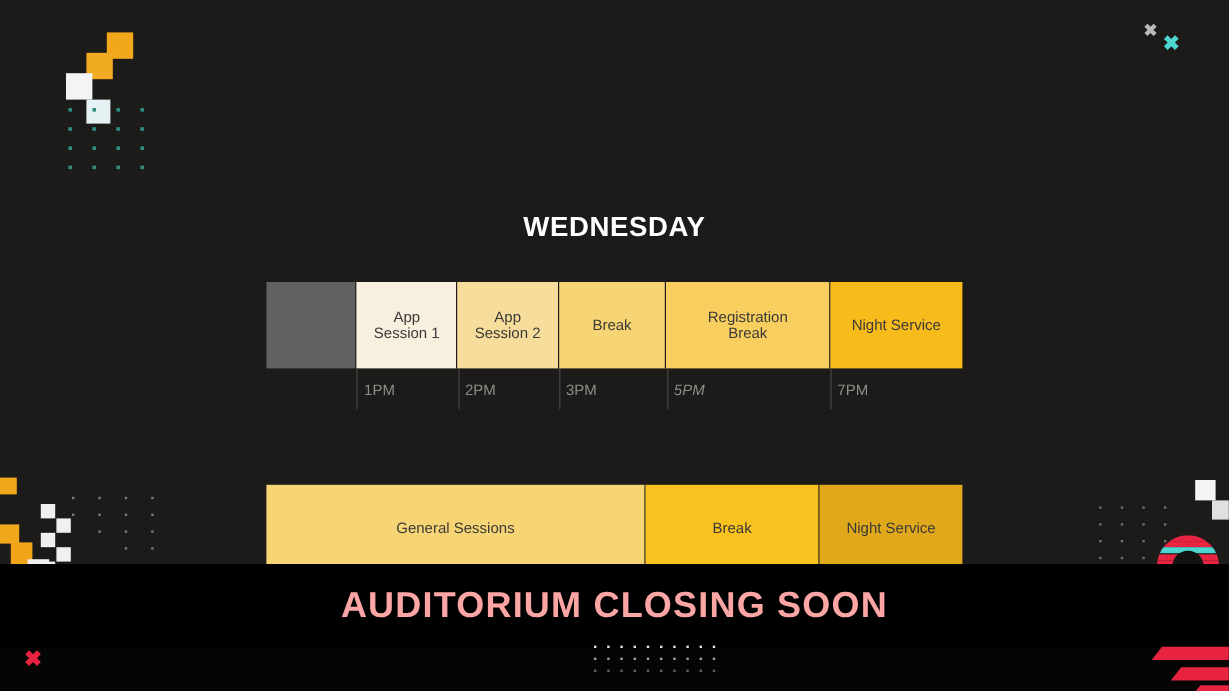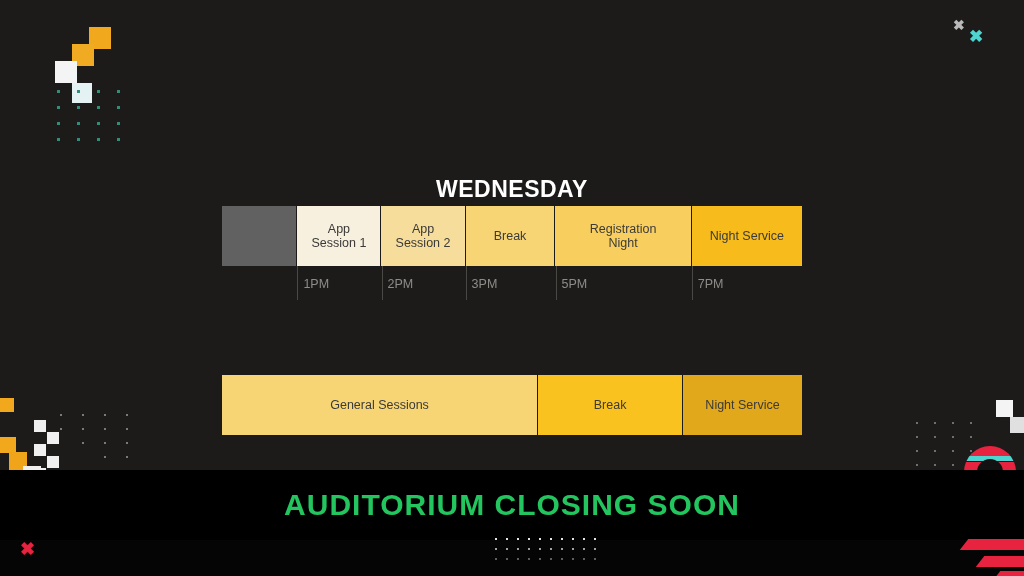--- a/index.html
+++ b/index.html
@@ -41,23 +41,23 @@
   }
   .day-date {
     text-align:center;
     color:#9a9a9a;
     font-size:14px;
     margin-top:5px;
     letter-spacing:0.3px;
   }
   .bar {
     position:relative;
-    margin:3px auto 0;
+    margin:32px auto 0;
     width:580px;
-    height:60px;
+    height:72px;
     display:flex;
   }
   .seg {
     display:flex;
     align-items:center;
     justify-content:center;
     text-align:center;
     font-size:12.5px;
     line-height:1.15;
     color:#3b3a38;
@@ -94,21 +94,21 @@
     left:0; bottom:36px;
     width:100%;
     height:70px;
     background:#000000;
     display:flex;
     align-items:center;
     justify-content:center;
     z-index:40;
   }
   #banner-text {
-    color:#22c55e;
+    color:#fca5a5;
     font-weight:bold;
     font-size:30px;
     letter-spacing:1px;
   }
   #bottom-strip {
     position:absolute;
     left:0; bottom:0;
     width:100%; height:36px;
     background:#050505;
     z-index:39;
@@ -187,32 +187,32 @@
   <div class="day-block" style="top:176px;">
     <div class="day-name">WEDNESDAY</div>
     <div class="bar" id="bar-0">
         <div class="seg blank" style="width: 13%; background: rgb(98, 97, 97);"></div>
         <div class="seg" style="width: 14.5%; background: rgb(247, 240, 222);">App
 Session 1</div>
         <div class="seg" style="width: 14.5%; background: rgb(246, 221, 155);">App
 Session 2</div>
         <div class="seg" style="width: 15.5%; background: rgb(247, 213, 116);">Break</div>
         <div class="seg" style="width: 23.5%; background: rgb(248, 207, 94);">Registration
-Night</div>
+Break</div>
         <div class="seg" style="width: 19%; background: rgb(247, 188, 28);">Night Service</div>
       </div>
     <div class="axis" id="axis-0">
         <div class="tick" style="left: 13%;"></div>
         <div class="tick-label" style="left: 13%;">1PM</div>
         <div class="tick" style="left: 27.5%;"></div>
         <div class="tick-label" style="left: 27.5%;">2PM</div>
         <div class="tick" style="left: 42%;"></div>
         <div class="tick-label" style="left: 42%;">3PM</div>
         <div class="tick" style="left: 57.5%;"></div>
-        <div class="tick-label" style="left: 57.5%;">5PM</div>
+        <div class="tick-label" style="left: 57.5%; font-style: italic;">5PM</div>
         <div class="tick" style="left: 81%;"></div>
         <div class="tick-label" style="left: 81%;">7PM</div>
       </div>
   </div>
 
   <div class="day-block" style="top:372px;">
     <div class="bar" id="bar-1">
         <div class="seg" style="width: 54.5%; background: rgb(247, 213, 116);">General Sessions</div>
         <div class="seg" style="width: 25%; background: rgb(249, 194, 31);">Break</div>
         <div class="seg" style="width: 20.5%; background: rgb(224, 168, 26);">Night Service</div>

